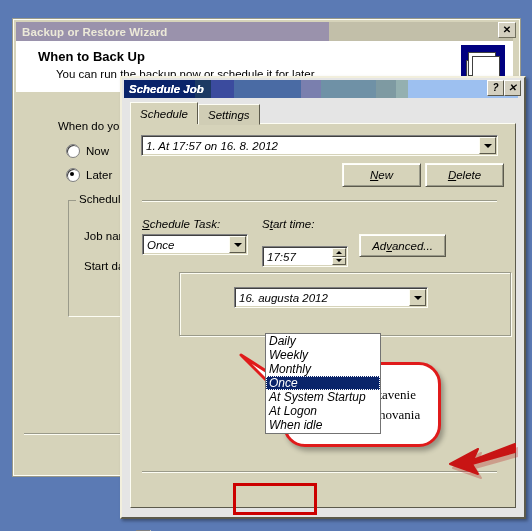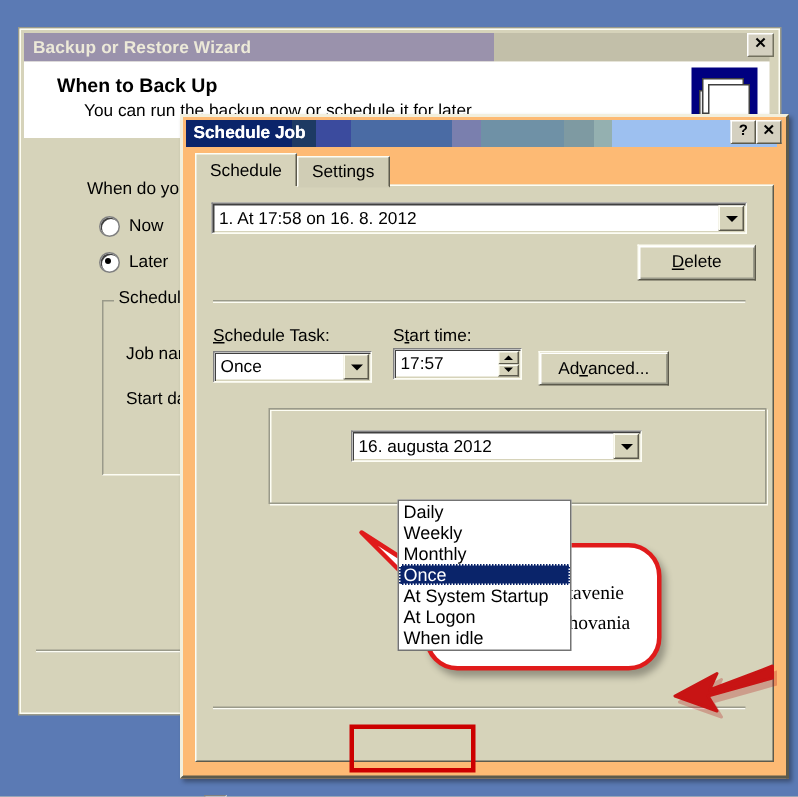--- a/index.html
+++ b/index.html
@@ -74,24 +74,25 @@
     border-top-color:#9a9a8a;border-left-color:#9a9a8a;
   }
   #wizard-footer-sep{
     position:absolute;left:10px;top:413px;width:480px;height:1px;background:#9a9a8a;
     border-bottom:1px solid #fdfdf4;
   }
 
   
   #dlg{
     position:absolute;left:120px;top:76px;width:402px;height:439px;
-    background:#fdba74;
+    background:#e5e5e5;
     border:2px solid;
     border-color:#f2efdd #5c5a4c #5c5a4c #f2efdd;
     box-shadow:2px 2px 3px rgba(0,0,0,.35);
+    font-style:italic;
   }
   #dlg-titlebar{
     position:absolute;left:2px;top:2px;width:394px;height:18px;
     background:linear-gradient(to right,
       #0a246a 0%, #0a246a 18%,
       #1d3a63 18%, #1d3a63 22%,
       #3b4b9e 22%, #3b4b9e 28%,
       #4a6ba4 28%, #4a6ba4 45%,
       #7a7fae 45%, #7a7fae 50%,
       #6f91a6 50%, #6f91a6 64%,
@@ -291,42 +292,45 @@
         <span>Settings</span>
       </div>
       <div class="tab active" style="left:0;">
         <span>Schedule</span>
       </div>
     </div>
 
     <div id="tabpage">
 
       <div class="field" style="left:10px;top:11px;width:355px;height:19px;">
-        <span class="txt">1. At 17:58 on 16. 8. 2012</span>
+        <span class="txt">1. At 17:57 on 16. 8. 2012</span>
         <span class="cbo-btn">
           <span class="arrow-dn"></span>
         </span>
       </div>
 
+      <div class="btn" style="left:211px;top:39px;width:77px;height:22px;">
+        <span><u>N</u><span>ew</span></span>
+      </div>
       <div class="btn" style="left:294px;top:39px;width:77px;height:22px;">
         <span><u>D</u><span>elete</span></span>
       </div>
 
       <div class="sep" style="left:11px;top:76px;width:355px;"></div>
 
       <div class="lbl" style="left:11px;top:94px;"><u>S</u><span>chedule Task:</span></div>
       <div class="field" style="left:11px;top:110px;width:104px;height:19px;">
         <span class="txt">Once</span>
         <span class="cbo-btn">
           <span class="arrow-dn"></span>
         </span>
       </div>
 
       <div class="lbl" style="left:131px;top:94px;"><span>S</span><u>t</u><span>art time:</span></div>
-      <div class="field" style="left:131px;top:108px;width:84px;height:19px;">
+      <div class="field" style="left:131px;top:122px;width:84px;height:19px;">
         <span class="txt">17:57</span>
         <span class="spin">
           <div>
               <span class="arrow-up-s"></span>
             </div>
           <div>
               <span class="arrow-dn-s"></span>
             </div>
         </span>
       </div>

